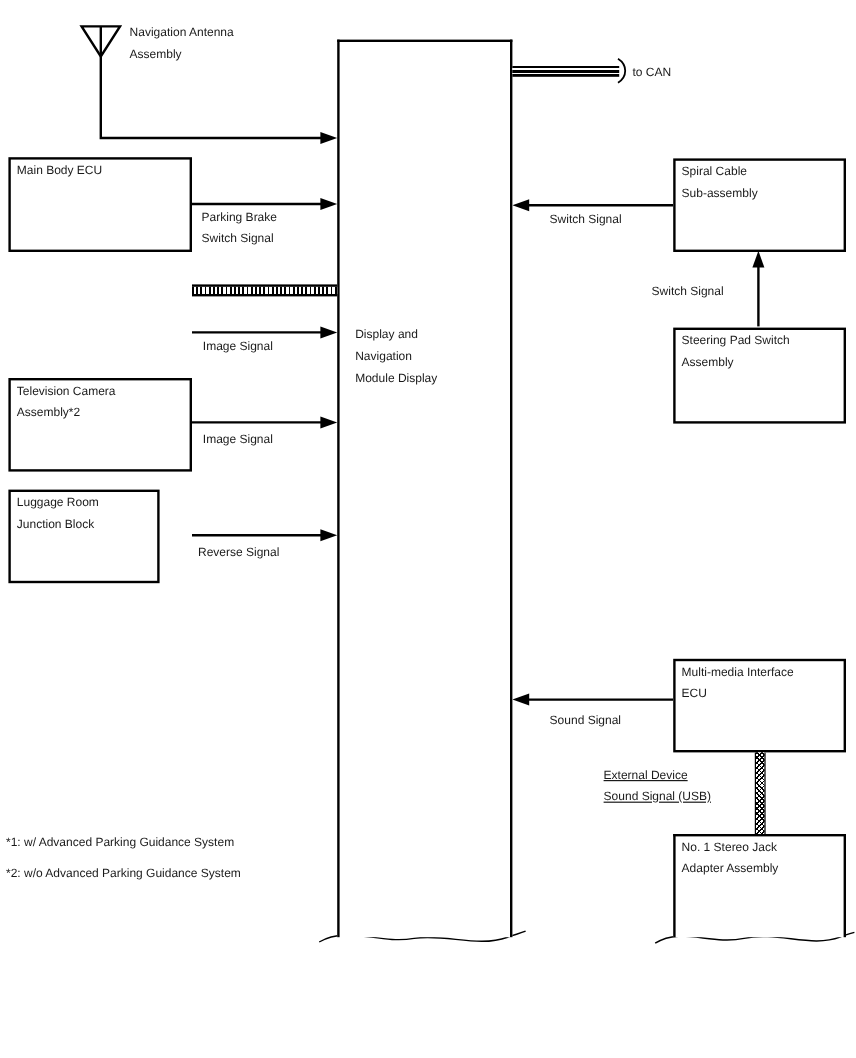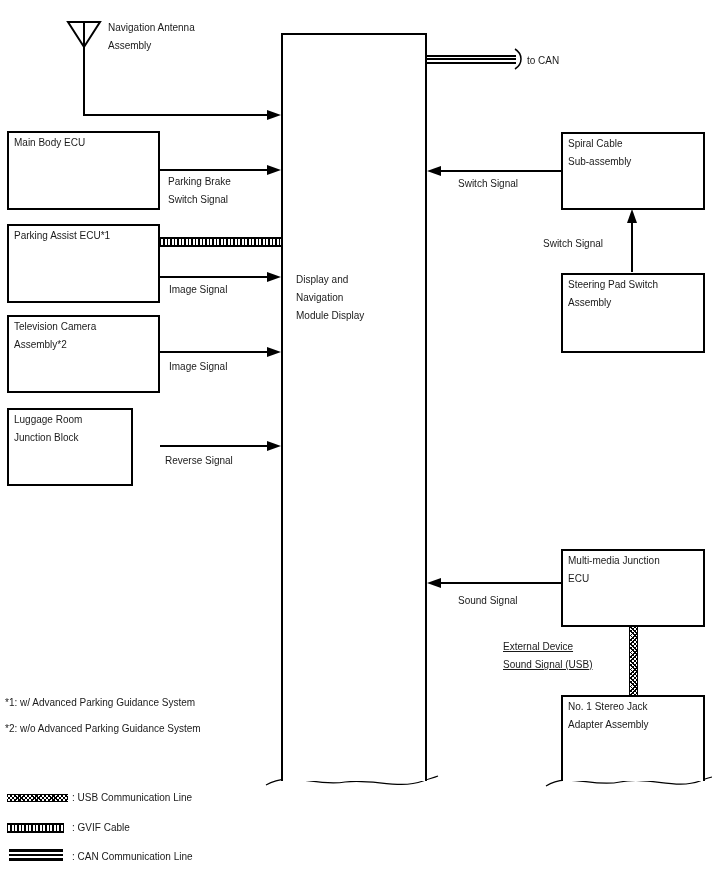--- a/index.html
+++ b/index.html
@@ -98,23 +98,20 @@
     <path d="M 546,786 C 568,772 592,788 620,782 C 648,776 676,790 700,781 C 704,779 708,778 712,777" stroke="#000" stroke-width="1.2" fill="none"></path>
   </svg>
 
   <div class="abs pre" style="left:108px;top:19px;">Navigation Antenna
 Assembly</div>
 
   <div class="node" style="left:7px;top:131px;width:153px;height:79px;">
     <div class="pre">Main Body ECU</div>
   </div>
 
-  <div class="node" style="left:7px;top:224px;width:153px;height:79px;">
-    <div class="pre">Parking Assist ECU*1</div>
-  </div>
 
   <div class="node" style="left:7px;top:315px;width:153px;height:78px;">
     <div class="pre">Television Camera
 Assembly*2</div>
   </div>
 
   <div class="node" style="left:7px;top:408px;width:126px;height:78px;">
     <div class="pre">Luggage Room
 Junction Block</div>
   </div>
@@ -129,21 +126,21 @@
 Navigation
 Module Display</div>
   </div>
 
   <div class="node" style="left:561px;top:273px;width:144px;height:80px;">
     <div class="pre">Steering Pad Switch
 Assembly</div>
   </div>
 
   <div class="node" style="left:561px;top:549px;width:144px;height:78px;">
-    <div class="pre">Multi-media Junction
+    <div class="pre">Multi-media Interface
 ECU</div>
   </div>
 
   <div class="node open-bottom" style="left:561px;top:695px;width:144px;height:86px;">
     <div class="pre">No. 1 Stereo Jack
 Adapter Assembly</div>
   </div>
 
   <div class="abs gvif-pattern" style="left:160px;top:237px;width:121px;height:10px;"></div>
 
@@ -167,25 +164,14 @@
   <div class="signal-label" style="left:458px;top:592px;">Sound Signal</div>
 
   <div class="signal-label pre" style="left:503px;top:638px;text-decoration:underline;">External Device
 Sound Signal (USB)</div>
 
   <div class="signal-label" style="left:527px;top:52px;">to CAN</div>
 
   <div class="abs" style="left:5px;top:694px;">*1: w/ Advanced Parking Guidance System</div>
   <div class="abs" style="left:5px;top:720px;">*2: w/o Advanced Parking Guidance System</div>
 
-  <div class="abs" style="left:0;top:788px;width:330px;height:90px;">
-
-    <div class="abs usb-pattern usb-h" style="left:7px;top:6px;width:61px;height:8px;"></div>
-    <div class="abs" style="left:72px;top:1px;">: USB Communication Line</div>
-
-    <div class="abs gvif-pattern" style="left:7px;top:35px;width:57px;height:10px;"></div>
-    <div class="abs" style="left:72px;top:31px;">: GVIF Cable</div>
-
-    <div class="abs can-pattern-legend" style="left:9px;top:61px;width:54px;height:12px;"></div>
-    <div class="abs" style="left:72px;top:60px;">: CAN Communication Line</div>
-  </div>
 
 </div>
 
 </body></html>

